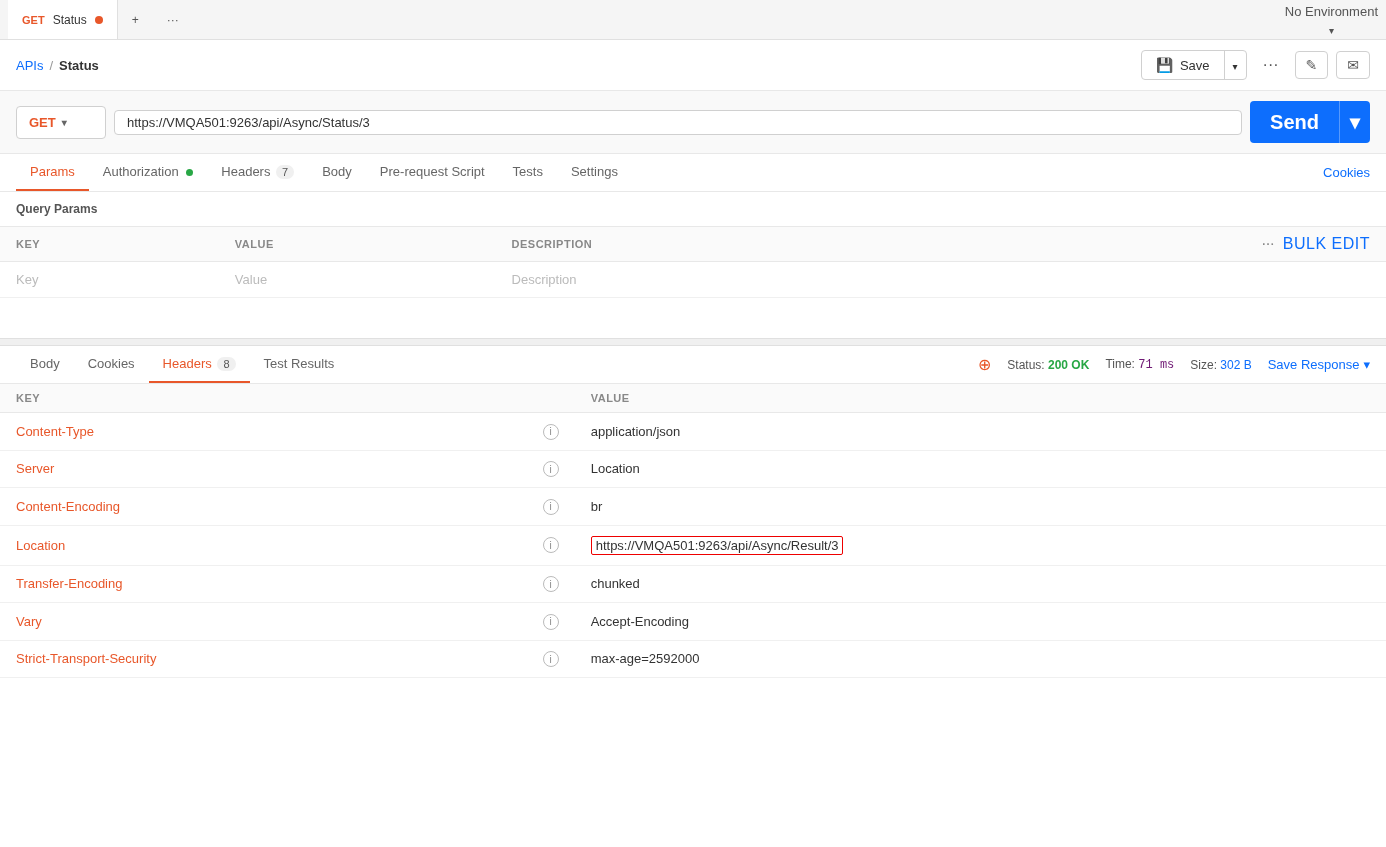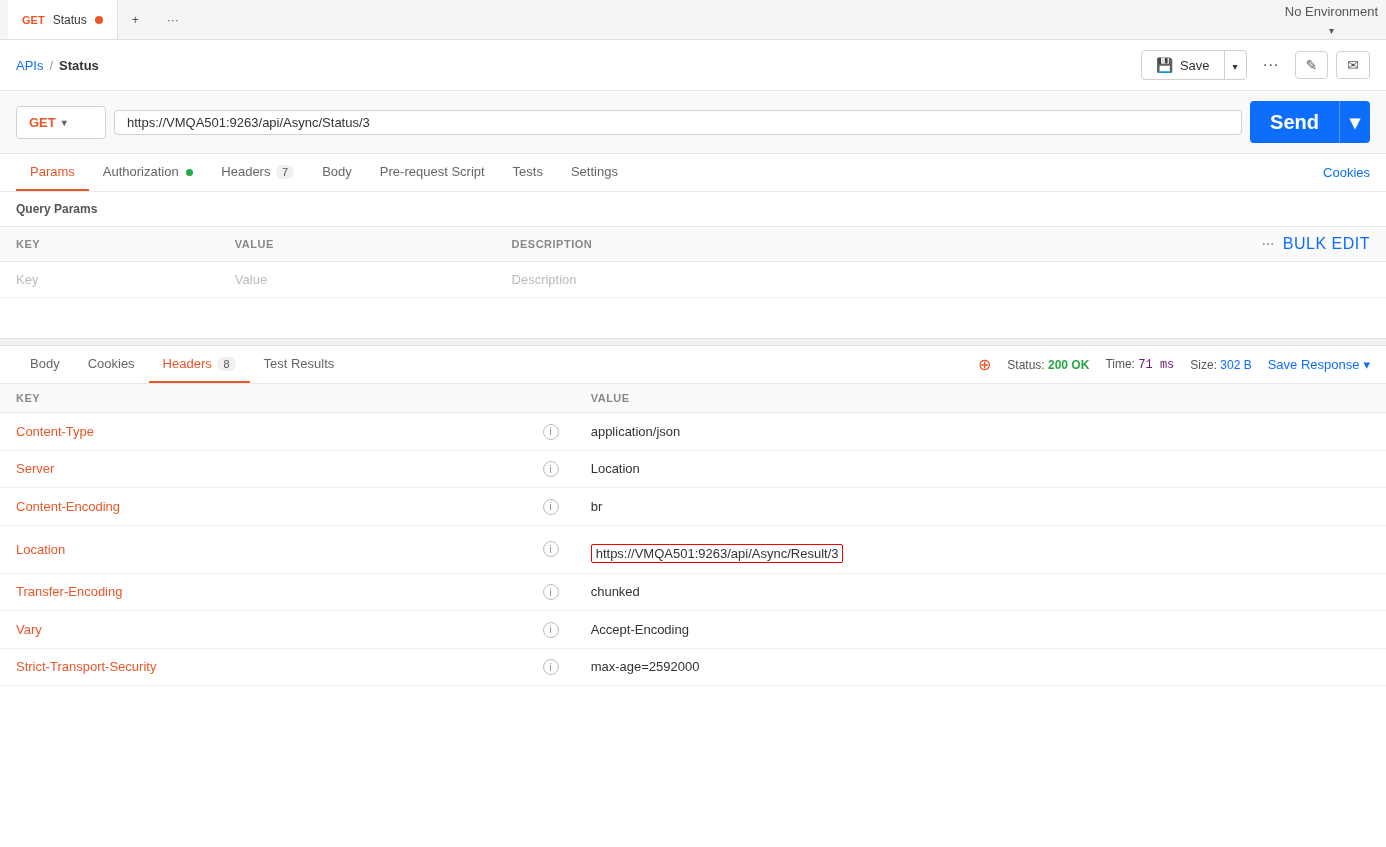--- a/index.html
+++ b/index.html
@@ -110,21 +110,21 @@
       text-align: left; padding: 8px 16px; font-size: 11px; font-weight: 600; color: #888;
       border-bottom: 1px solid #e8e8e8; background: #fafafa;
       text-transform: uppercase; letter-spacing: 0.5px;
     }
     .resp-table td { padding: 10px 16px; border-bottom: 1px solid #f0f0f0; vertical-align: middle; }
     .resp-table td.key-col { color: #e8572a; font-size: 13px; width: 38%; }
     .resp-table td.info-col { width: 30px; color: #aaa; text-align: center; }
     .resp-table td.val-col { color: #333; font-size: 13px; }
     .info-circle { display: inline-flex; align-items: center; justify-content: center; width: 16px; height: 16px; border-radius: 50%; border: 1px solid #bbb; color: #888; font-size: 10px; cursor: pointer; }
     .highlighted-val {
-      display: inline-block; border: 1.5px solid #e00; border-radius: 2px; padding: 1px 4px; color: #333; margin-top: 8px;
+      display: inline-block; border: 1.5px solid #e00; border-radius: 2px; padding: 1px 4px; color: #333;
     }
 
     .no-env-select {
       display: flex; align-items: center; gap: 6px; background: none; border: none; cursor: pointer; font-size: 13px; color: #555; margin-left: auto; flex-direction: column;
     }
   </style>
 </head>
 <body>
 
 <div class="tab-bar">

